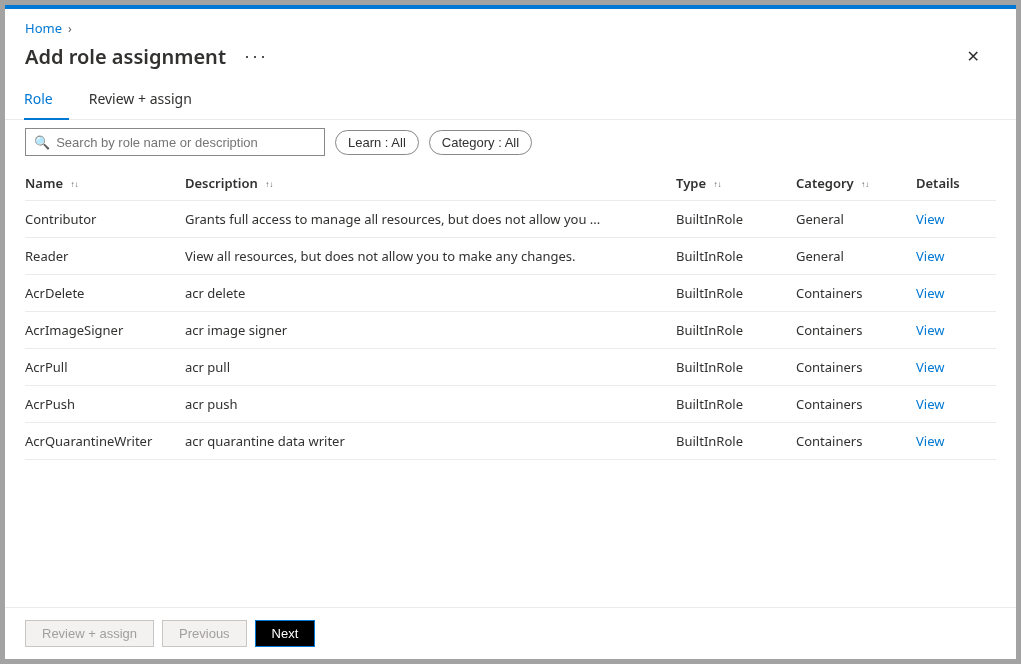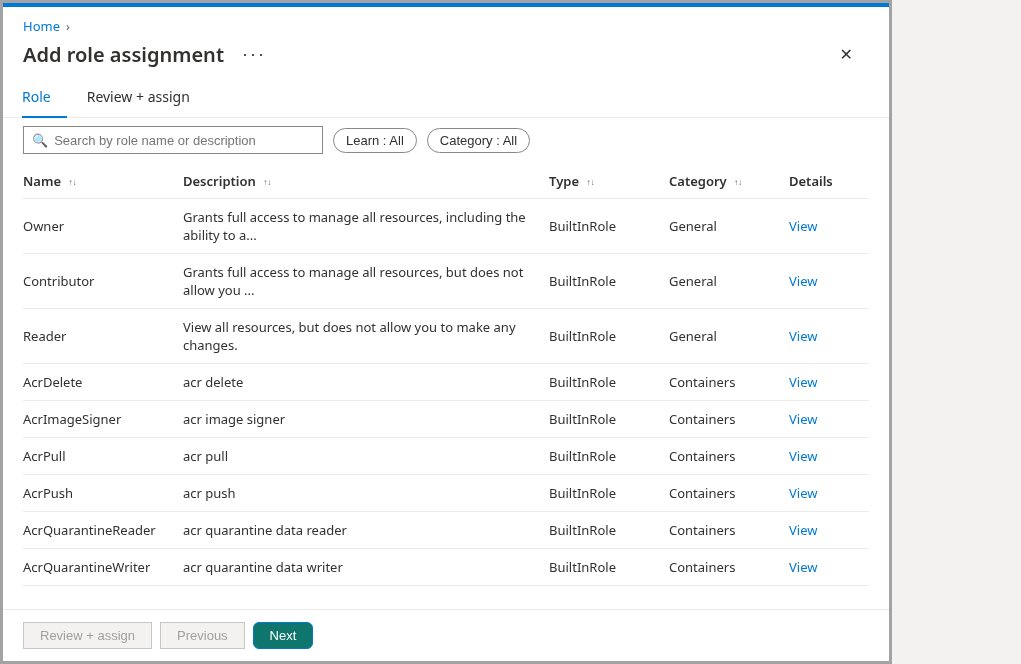--- a/index.html
+++ b/index.html
@@ -3,24 +3,24 @@
   <meta charset="utf-8">
   <style>
     * { box-sizing: border-box; margin: 0; padding: 0; }
     body {
       font-family: 'Segoe UI', system-ui, sans-serif;
       font-size: 13px;
       background: #f3f2f1;
       color: #323130;
     }
     .window {
-      width: 892px;
+      width: 1021px;
       height: 664px;
       background: #fff;
-      border: 3px solid #a3a3a3;
+      border: 5px solid #a3a3a3;
       display: flex;
       flex-direction: column;
       overflow: hidden;
       position: relative;
     }
     .top-bar {
       height: 4px;
       background: #0078d4;
       flex-shrink: 0;
     }
@@ -191,24 +191,23 @@
     }
     .footer-btn {
       padding: 5px 16px;
       font-size: 13px;
       cursor: pointer;
       border: 1px solid #8a8886;
       background: #fff;
       color: #323130;
     }
     .footer-btn.primary {
-      background: #0f766e;
+      background: #000000;
       color: #fff;
       border-color: #0078d4;
-      border-radius: 6px;
     }
     .footer-btn.disabled {
       background: #f3f2f1;
       color: #a19f9d;
       border-color: #c8c6c4;
       cursor: not-allowed;
     }
     .external-link-icon { font-size: 11px; margin-left: 2px; }
   </style>
 </head>
@@ -262,27 +261,20 @@
             <span class="sort-icons">↑↓</span>
           </th>
           <th class="col-cat">
             <span>Category</span>
             <span class="sort-icons">↑↓</span>
           </th>
           <th class="col-details">Details</th>
         </tr>
       </thead>
       <tbody id="table-body">
-      <tr>
-            <td class="col-name">Owner</td>
-            <td>Grants full access to manage all resources, including the ability to a...</td>
-            <td class="col-type">BuiltInRole</td>
-            <td class="col-cat">General</td>
-            <td class="col-details link-cell">View</td>
-          </tr>
           <tr>
             <td class="col-name">Contributor</td>
             <td>Grants full access to manage all resources, but does not allow you ...</td>
             <td class="col-type">BuiltInRole</td>
             <td class="col-cat">General</td>
             <td class="col-details link-cell">View</td>
           </tr>
           <tr>
             <td class="col-name">Reader</td>
             <td>View all resources, but does not allow you to make any changes.</td>
@@ -307,27 +299,20 @@
           <tr>
             <td class="col-name">AcrPull</td>
             <td>acr pull</td>
             <td class="col-type">BuiltInRole</td>
             <td class="col-cat">Containers</td>
             <td class="col-details link-cell">View</td>
           </tr>
           <tr>
             <td class="col-name">AcrPush</td>
             <td>acr push</td>
-            <td class="col-type">BuiltInRole</td>
-            <td class="col-cat">Containers</td>
-            <td class="col-details link-cell">View</td>
-          </tr>
-          <tr>
-            <td class="col-name">AcrQuarantineReader</td>
-            <td>acr quarantine data reader</td>
             <td class="col-type">BuiltInRole</td>
             <td class="col-cat">Containers</td>
             <td class="col-details link-cell">View</td>
           </tr>
           <tr>
             <td class="col-name">AcrQuarantineWriter</td>
             <td>acr quarantine data writer</td>
             <td class="col-type">BuiltInRole</td>
             <td class="col-cat">Containers</td>
             <td class="col-details link-cell">View</td>

